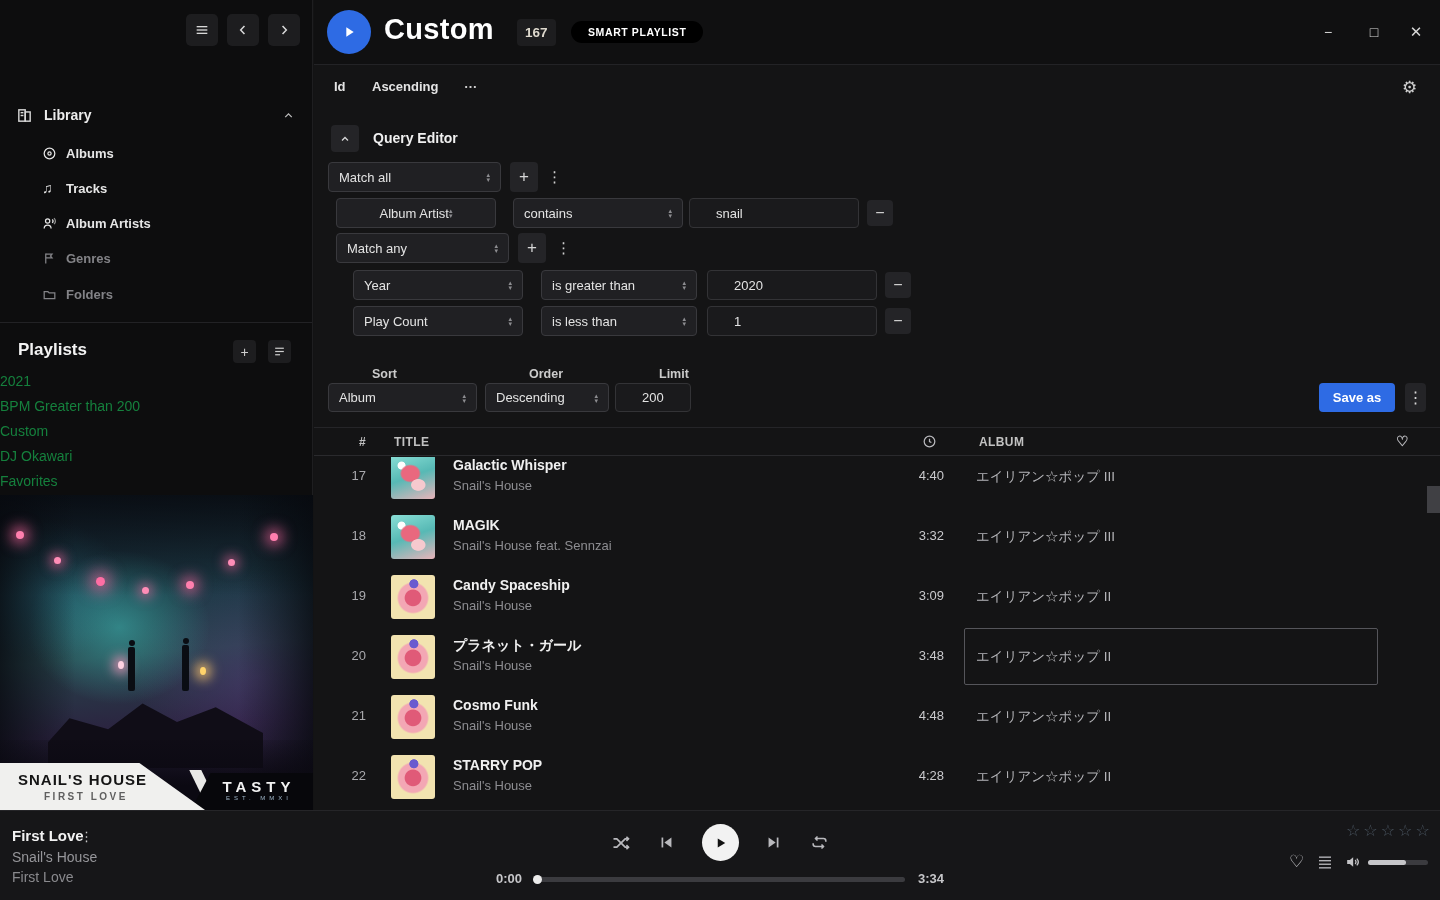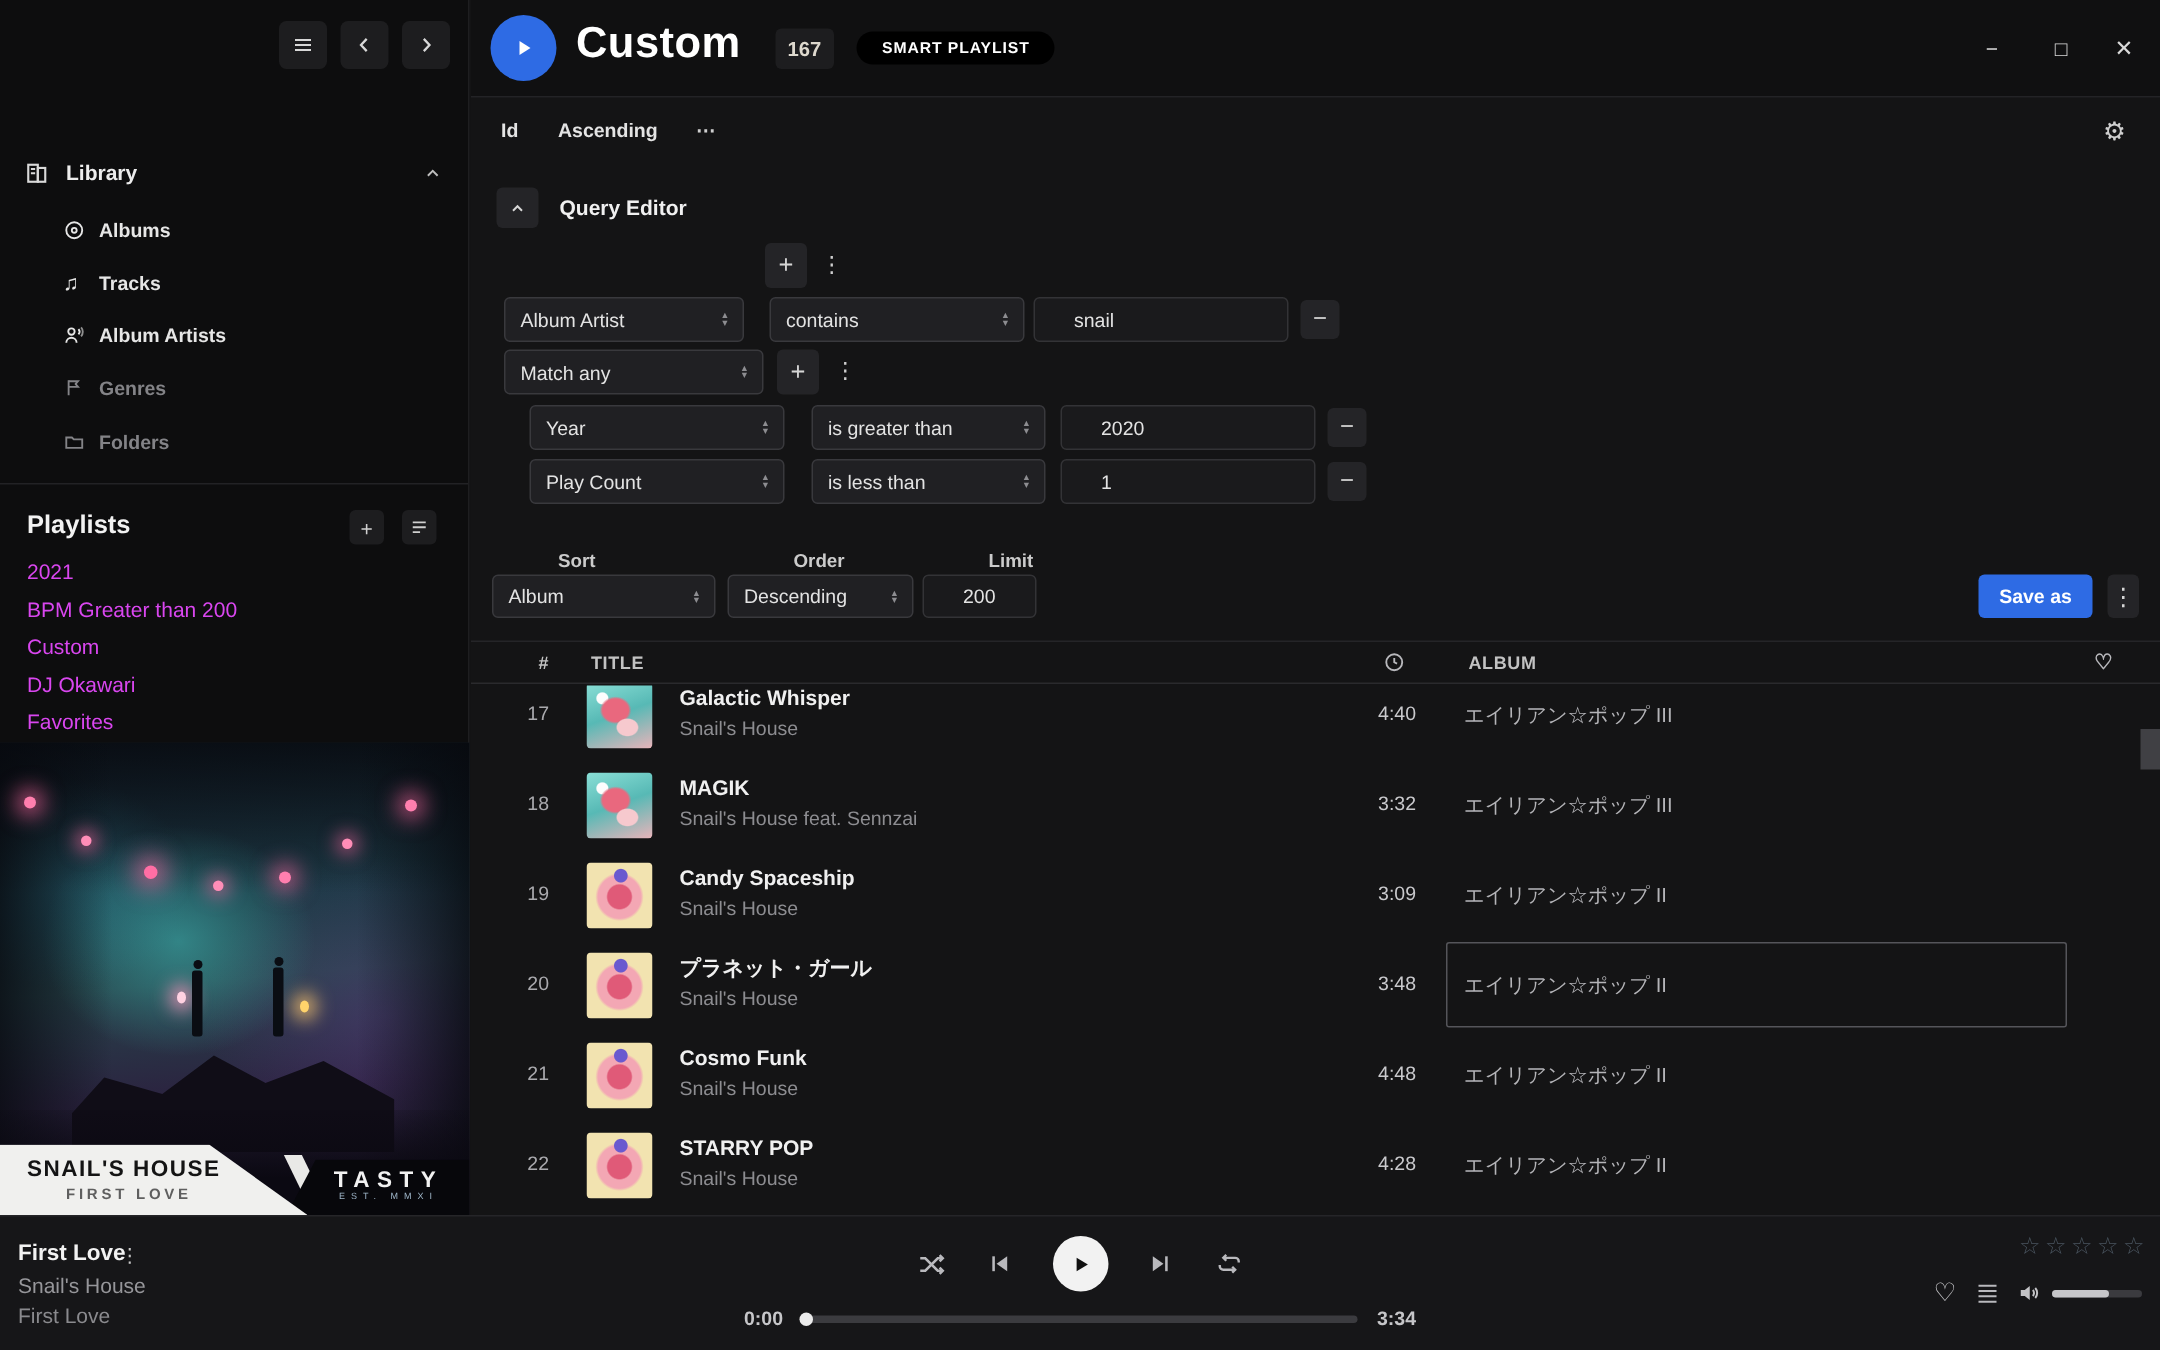--- a/index.html
+++ b/index.html
@@ -26,22 +26,22 @@
   .subrow { position:absolute; left:0; width:100%; height:26px; display:flex;
             align-items:center; gap:9px; padding-left:42px; font-size:13px;
             font-weight:700; cursor:pointer; }
   .subrow .ico { width:15px; height:15px; display:flex; }
   .sub-on { color:#e6e6e6; } .sub-off { color:#838387; }
   .sb-divider { position:absolute; left:0; top:322px; width:100%; height:1px; background:#222225; }
   .pl-title { position:absolute; left:18px; top:340px; font-size:17px; font-weight:800; color:#f2f2f2; }
   .sq23 { position:absolute; top:340px; width:23px; height:23px; background:#1d1d1f;
           border-radius:4px; display:flex; align-items:center; justify-content:center;
           color:#cfcfcf; font-size:14px; cursor:pointer; }
-  .plitem { position:absolute; left:18px; height:22px; display:flex; align-items:center;
-            font-size:14px; color:#d946ef; cursor:pointer; }
+  .plitem { position:absolute; left:0; height:22px; display:flex; align-items:center;
+            font-size:14px; color:#15803d; cursor:pointer; }
 
   
   .album-art { position:absolute; left:0; bottom:0; width:313px; height:315px; overflow:hidden; }
   .art-bg { position:absolute; inset:0; background:
       radial-gradient(130px 110px at 38% 42%, rgba(64,190,185,.55), transparent 70%),
       radial-gradient(120px 100px at 14% 30%, rgba(46,130,150,.38), transparent 70%),
       radial-gradient(170px 150px at 82% 58%, rgba(96,62,136,.40), transparent 72%),
       linear-gradient(175deg,#141e2a 0%,#1d3a46 34%,#27424a 50%,#2b2340 72%,#191323 100%); }
   .art-shade { position:absolute; inset:0; background:
       linear-gradient(90deg, rgba(7,9,14,.78), transparent 24%, transparent 76%, rgba(7,9,14,.78)),
@@ -327,26 +327,33 @@
     </div>
 
     <section class="qe">
       <div class="sqbtn" style="left:17px; top:15px; width:28px; height:27px;">
         <svg width="12" height="12" viewBox="0 0 24 24" stroke="currentColor" stroke-width="2.6" fill="none">
             <polyline points="6 15 12 9 18 15"></polyline>
           </svg>
       </div>
       <div class="qe-title">Query Editor</div>
 
+      <div class="sel" style="left:14px; top:52px; width:173px;">
+        <span>Match all</span>
+        <span class="spin">
+            <span>▴</span>
+            <span>▾</span>
+          </span>
+      </div>
       <div class="sqbtn" style="left:196px; top:52px; width:28px; height:30px; font-size:17px;">
         <span>+</span>
       </div>
       <span class="dots-v" style="left:233px; top:59px;">⋮</span>
 
-      <div class="sel" style="left:22px; top:88px; width:160px;">
+      <div class="sel" style="left:22px; top:88px; width:160px;justify-content:center;">
         <span>Album Artist</span>
         <span class="spin">
             <span>▴</span>
             <span>▾</span>
           </span>
       </div>
       <div class="sel" style="left:199px; top:88px; width:170px;">
         <span>contains</span>
         <span class="spin">
             <span>▴</span>

